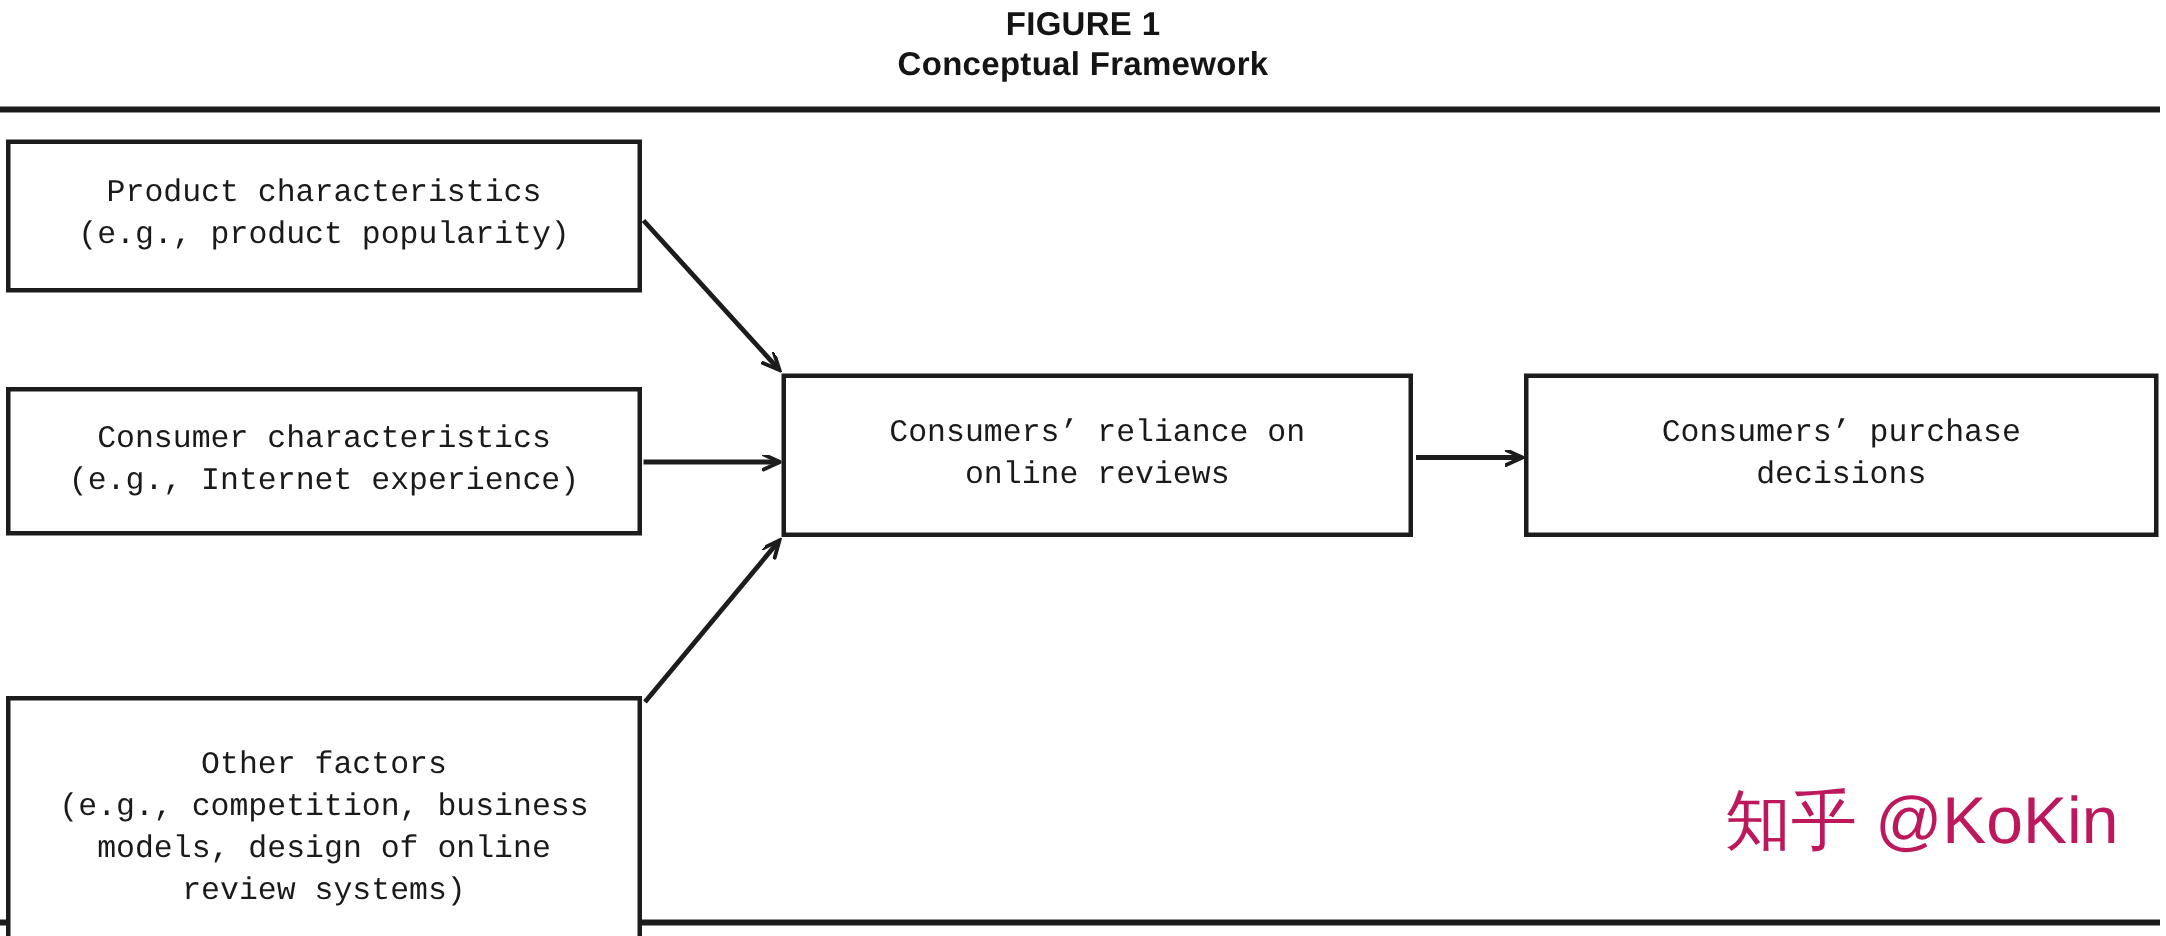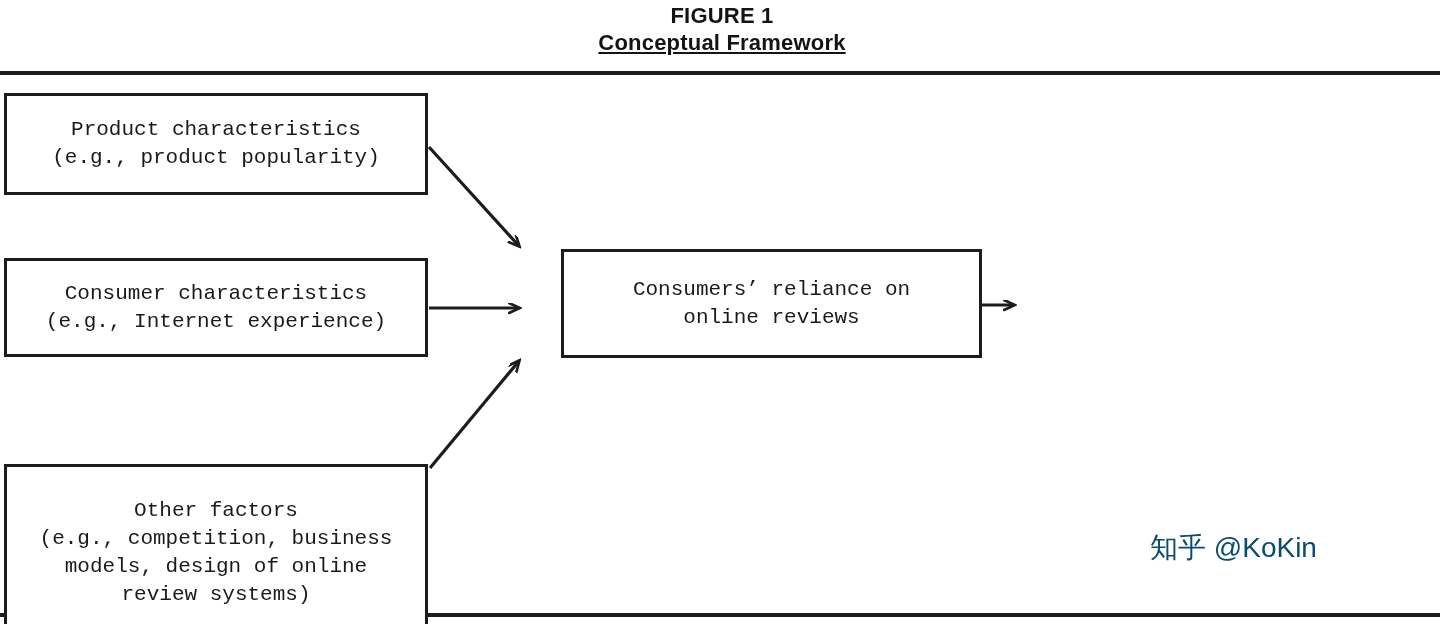--- a/index.html
+++ b/index.html
@@ -27,21 +27,20 @@
     width: 1444px;
     text-align: center;
     font-weight: bold;
     font-size: 22px;
     line-height: 27px;
     letter-spacing: 0.2px;
     color: #141414;
   }
   .fig-title .line2 {
     display: block;
-    text-decoration: underline;
   }
 
   
   .rule {
     position: absolute;
     left: 0;
     width: 1444px;
     height: 4px;
     background: #1c1c1c;
   }
@@ -64,41 +63,41 @@
     line-height: 28px;
     color: #1a1a1a;
     padding: 0 6px;
     white-space: pre-line;
     font-family: Liberation Mono, monospace;
   }
 
   #box-product       { left: 4px;    top: 93px;  width: 424px; height: 102px; }
   #box-consumer      { left: 4px;    top: 258px; width: 424px; height: 99px;  }
   #box-other         { left: 4px;    top: 423px; width: 424px; height: 178px; margin-top: 41px; }
-  #box-reliance      { left: 521px;  top: 249px; width: 421px; height: 109px; margin-left: 40px; }
+  #box-reliance      { left: 521px;  top: 249px; width: 421px; height: 109px; }
   #box-purchase      { left: 1016px; top: 249px; width: 423px; height: 109px; }
 
   
   .arrow-layer {
     position: absolute;
     left: 0;
     top: 0;
     width: 1444px;
     height: 624px;
     pointer-events: none;
   }
 
   
   .watermark {
     position: absolute;
     left: 1150px;
     top: 524px;
-    font-size: 28px;
+    font-size: 44px;
     line-height: 48px;
-    color: #0c4a6e;
+    color: #be185d;
     white-space: nowrap;
     user-select: none;
   }
 </style>
 </head>
 <body>
 
 <div id="figure-root">
 
   <div class="fig-title">
@@ -148,16 +147,20 @@
 (e.g., competition, business
 models, design of online
 review systems)</span>
   </div>
 
   <div class="node-box" id="box-reliance">
     <span class="node-text">Consumers’ reliance on
 online reviews</span>
   </div>
 
+  <div class="node-box" id="box-purchase">
+    <span class="node-text">Consumers’ purchase
+decisions</span>
+  </div>
 
   <div class="watermark">知乎 @KoKin</div>
 
 </div>
 
 </body></html>

